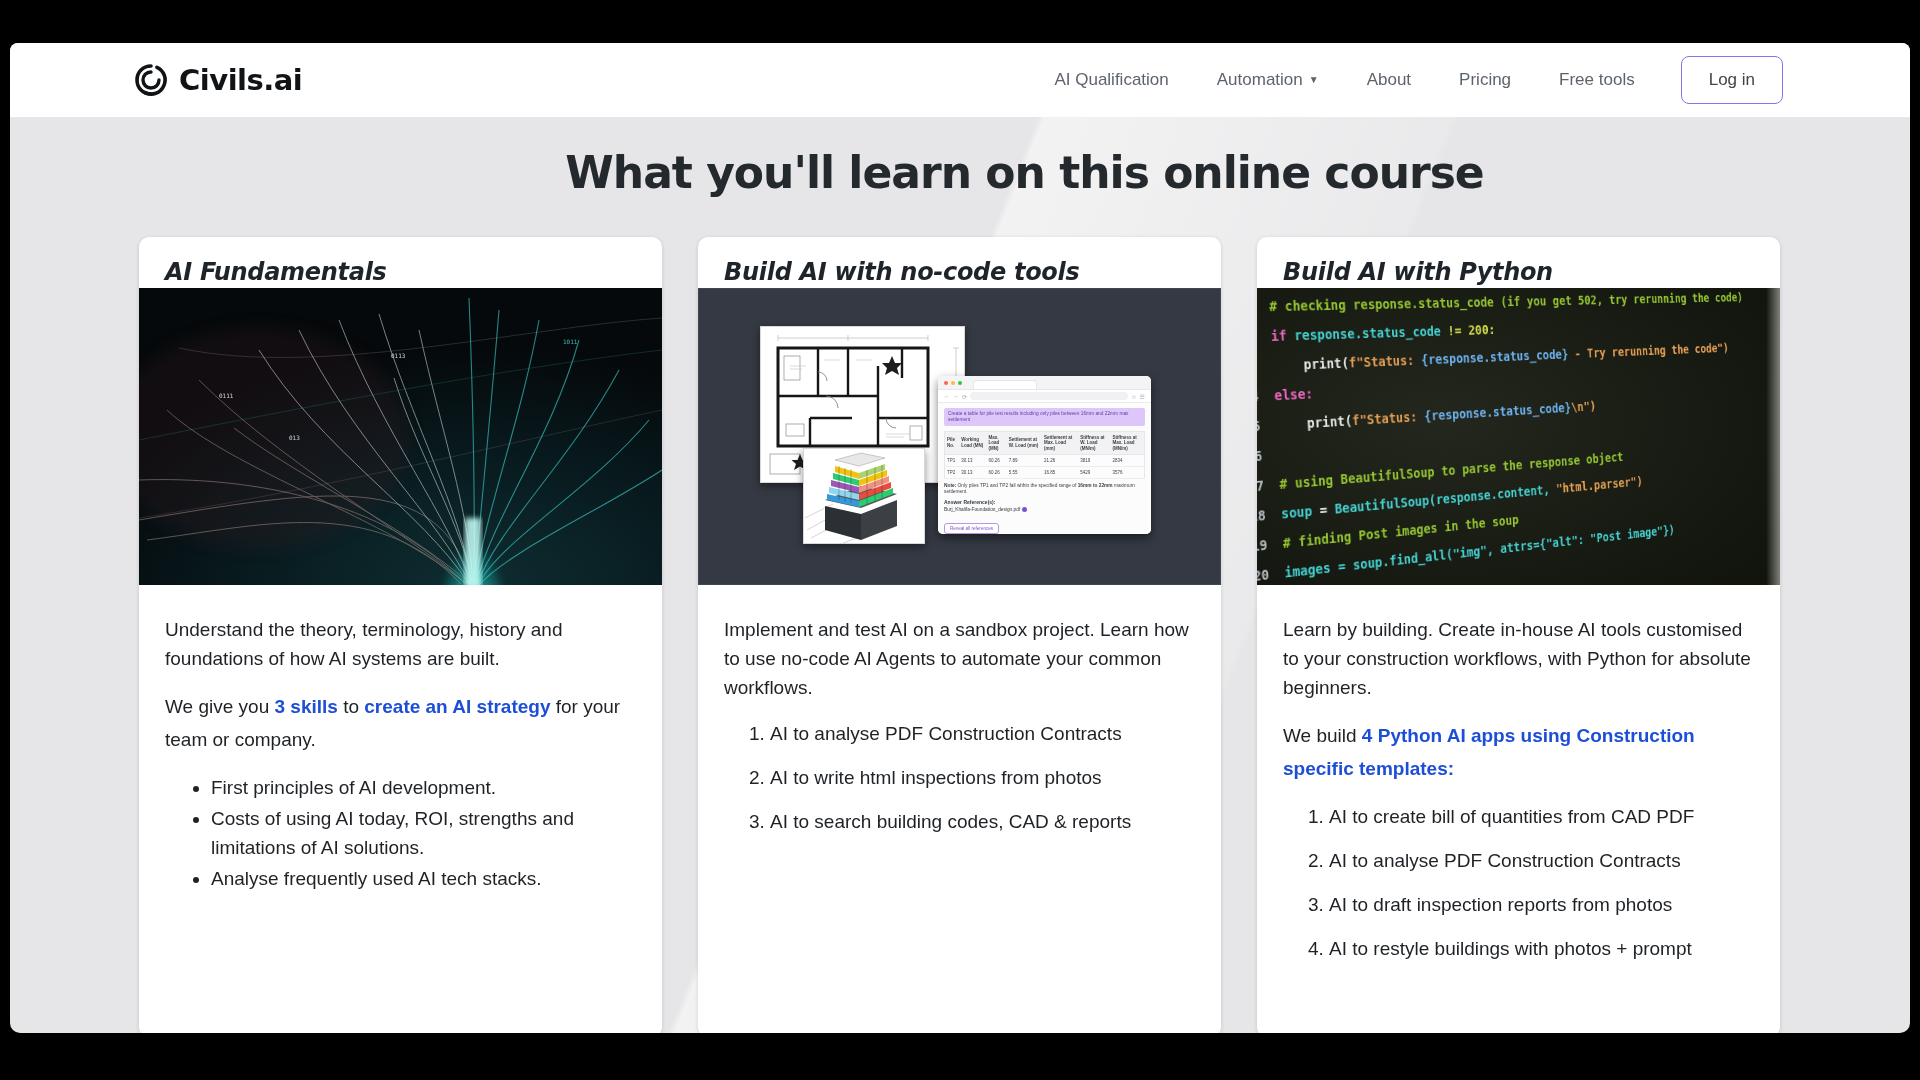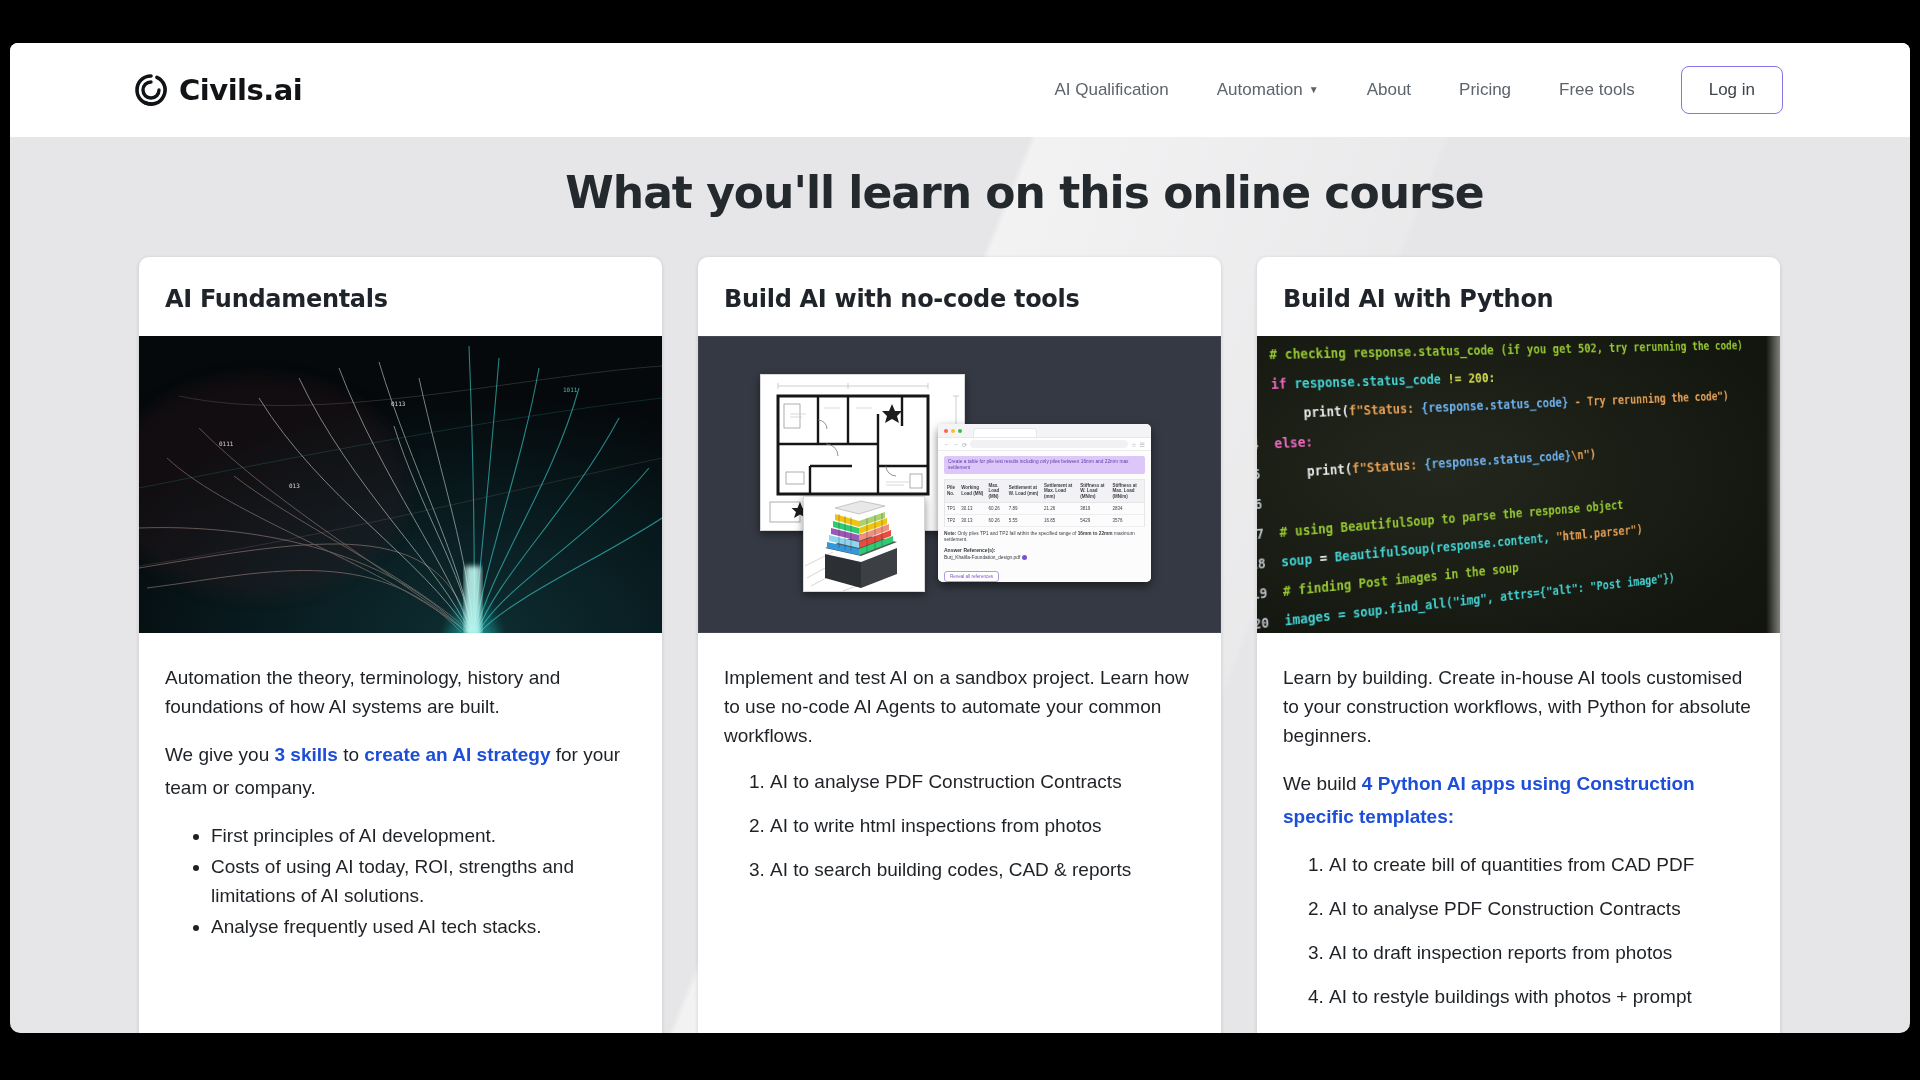--- a/index.html
+++ b/index.html
@@ -7,21 +7,21 @@
               font-family:"Liberation Sans", sans-serif; }
 
   
   .frame { position:absolute; left:10px; right:10px; top:43px; bottom:47px;
            background:#e6e6e8; border-radius:8px 8px 10px 10px; overflow:hidden; }
   .frame::before { content:""; position:absolute; inset:0; pointer-events:none;
            background:linear-gradient(112deg, transparent 46%, rgba(255,255,255,.5) 46.3%,
                       rgba(255,255,255,.15) 64%, transparent 64.3%); }
 
   
-  .navbar { position:relative; z-index:3; height:94px; background:#fff;
+  .navbar { position:relative; z-index:3; height:74px; background:#fff;
             display:flex; align-items:center; padding:0 127px 0 123px; }
   .brand { display:flex; align-items:center; gap:10px; cursor:pointer; }
   .brand svg { display:block; }
   .brand-name { font-family:"DejaVu Sans", sans-serif; font-weight:bold;
                 font-size:29px; color:#111417; letter-spacing:-.5px; }
   .nav-links { margin-left:auto; display:flex; align-items:center; gap:48px; }
   .nav-link { font-size:17px; color:#5d646c; cursor:pointer; white-space:nowrap; }
   .caret { font-size:10px; color:#5d646c; margin-left:6px; vertical-align:2px; }
   .login-btn { margin-left:46px; border:1px solid #8577e6; border-radius:8px;
                background:#fff; color:#3f454b; font-size:17px;
@@ -29,21 +29,21 @@
 
   
   .main { position:relative; z-index:1; }
   .h1 { margin:26px 0 0 129px; font-family:"DejaVu Sans", sans-serif;
         font-weight:bold; font-size:44px; line-height:60px; color:#24292e;
         letter-spacing:-1px;text-align:center; }
   .cards { display:flex; gap:36px; margin:34px 0 0 129px; }
   .card { width:523px; height:800px; background:#fff; border-radius:10px;
           box-shadow:0 1px 4px rgba(0,0,0,.14); overflow:hidden;
           display:flex; flex-direction:column; }
-  .card-head { height:79px; padding:28px 26px 0; }
+  .card-head { height:51px; padding:21px 26px 0;font-style:italic; }
   .card-title { font-family:"DejaVu Sans", sans-serif; font-weight:bold;
                 font-size:24px; color:#1f242a; letter-spacing:-.3px; }
   .card-media { position:relative; width:523px; height:297px; flex:none;
                 overflow:hidden; }
   .card-body { padding:30px 26px 0; font-size:19px; line-height:29px; color:#1e2226; }
   .card-body p { margin-bottom:17px; }
   .card-body p.lead2 { line-height:33px; }
   .card-body strong { font-weight:bold; color:#1d4ed8; }
   .card-body ul { list-style:disc; padding-left:46px; margin-top:2px; }
   .card-body ul li { margin-bottom:2px; }
@@ -193,21 +193,21 @@
             <rect x="326" y="230" width="16" height="70" fill="#c8fff8" opacity=".85" filter="url(#blur3)"></rect>
             <g font-family="DejaVu Sans Mono, monospace" font-size="6" fill="#ffffff" opacity=".8">
               <text x="80" y="110">0111</text>
               <text x="252" y="70">0113</text>
               <text x="424" y="56" fill="#56e0de">1011</text>
               <text x="150" y="152">013</text>
             </g>
           </svg>
         </div>
         <div class="card-body">
-          <p>Automation the theory, terminology, history and foundations of how AI systems are built.</p>
+          <p>Understand the theory, terminology, history and foundations of how AI systems are built.</p>
           <p class="lead2"><span>We give you </span><strong>3 skills</strong><span> to </span><strong>create an AI strategy</strong><span> for your team or company.</span></p>
           <ul>
             <li>First principles of AI development.</li>
             <li>Costs of using AI today, ROI, strengths and limitations of AI solutions.</li>
             <li>Analyse frequently used AI tech stacks.</li>
           </ul>
         </div>
       </section>
 
       <section class="card">

